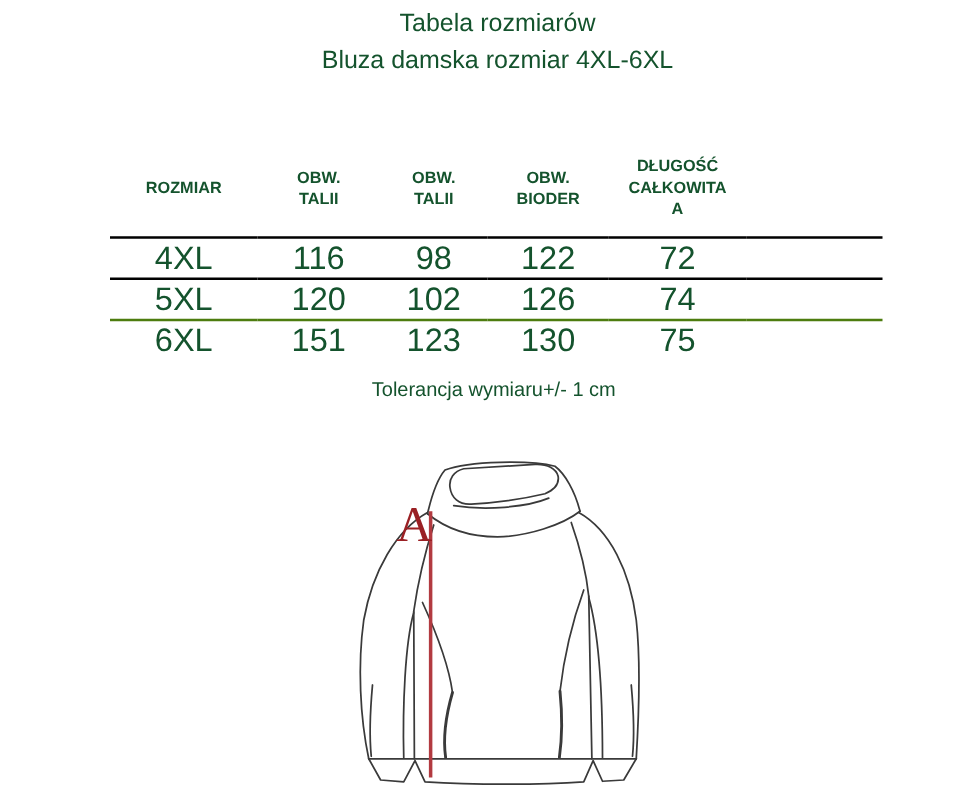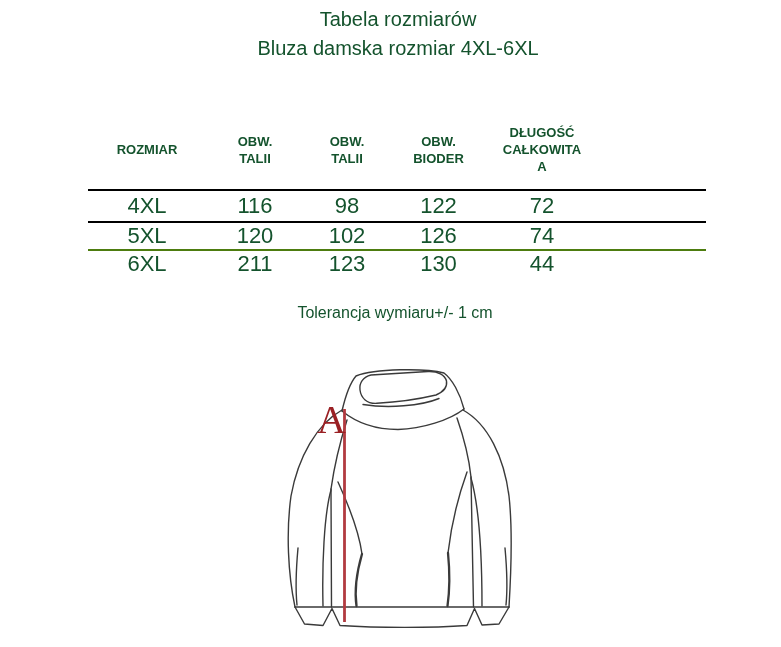--- a/index.html
+++ b/index.html
@@ -33,21 +33,21 @@
   }
   table.size-table td { padding: 0; text-align: center; vertical-align: middle; }
   table.size-table thead td {
     height: 79px;
     font-weight: bold;
     font-size: 13px;
     line-height: 17px;
     border-bottom: 2px solid #000000;
   }
   table.size-table thead td span { display: block; }
-  table.size-table tbody td { font-size: 22px; }
+  table.size-table tbody td { font-size: 26px; }
   table.size-table tbody tr.r1 td { height: 30px; border-bottom: 2px solid #000000; }
   table.size-table tbody tr.r2 td { height: 25px; border-bottom: 2px solid #4d7c0f; }
   table.size-table tbody tr.r3 td { height: 26px; }
 
   .tolerance {
     position: absolute;
     top: 303px;
     left: 5px;
     width: 780px;
     text-align: center;
@@ -122,24 +122,24 @@
       <tr class="r2">
         <td>5XL</td>
         <td>120</td>
         <td>102</td>
         <td>126</td>
         <td>74</td>
         <td></td>
       </tr>
       <tr class="r3">
         <td>6XL</td>
-        <td>211</td>
+        <td>151</td>
         <td>123</td>
         <td>130</td>
-        <td>44</td>
+        <td>75</td>
         <td></td>
       </tr>
     </tbody>
   </table>
 
   <div class="tolerance">Tolerancja wymiaru+/- 1 cm</div>
 
   <svg class="diagram" viewBox="255 350 280 300" width="280" height="300" xmlns="http://www.w3.org/2000/svg">
 
     <g fill="none" stroke-width="1.4" stroke-linecap="round" stroke-linejoin="round" stroke="#3a3a3a">

